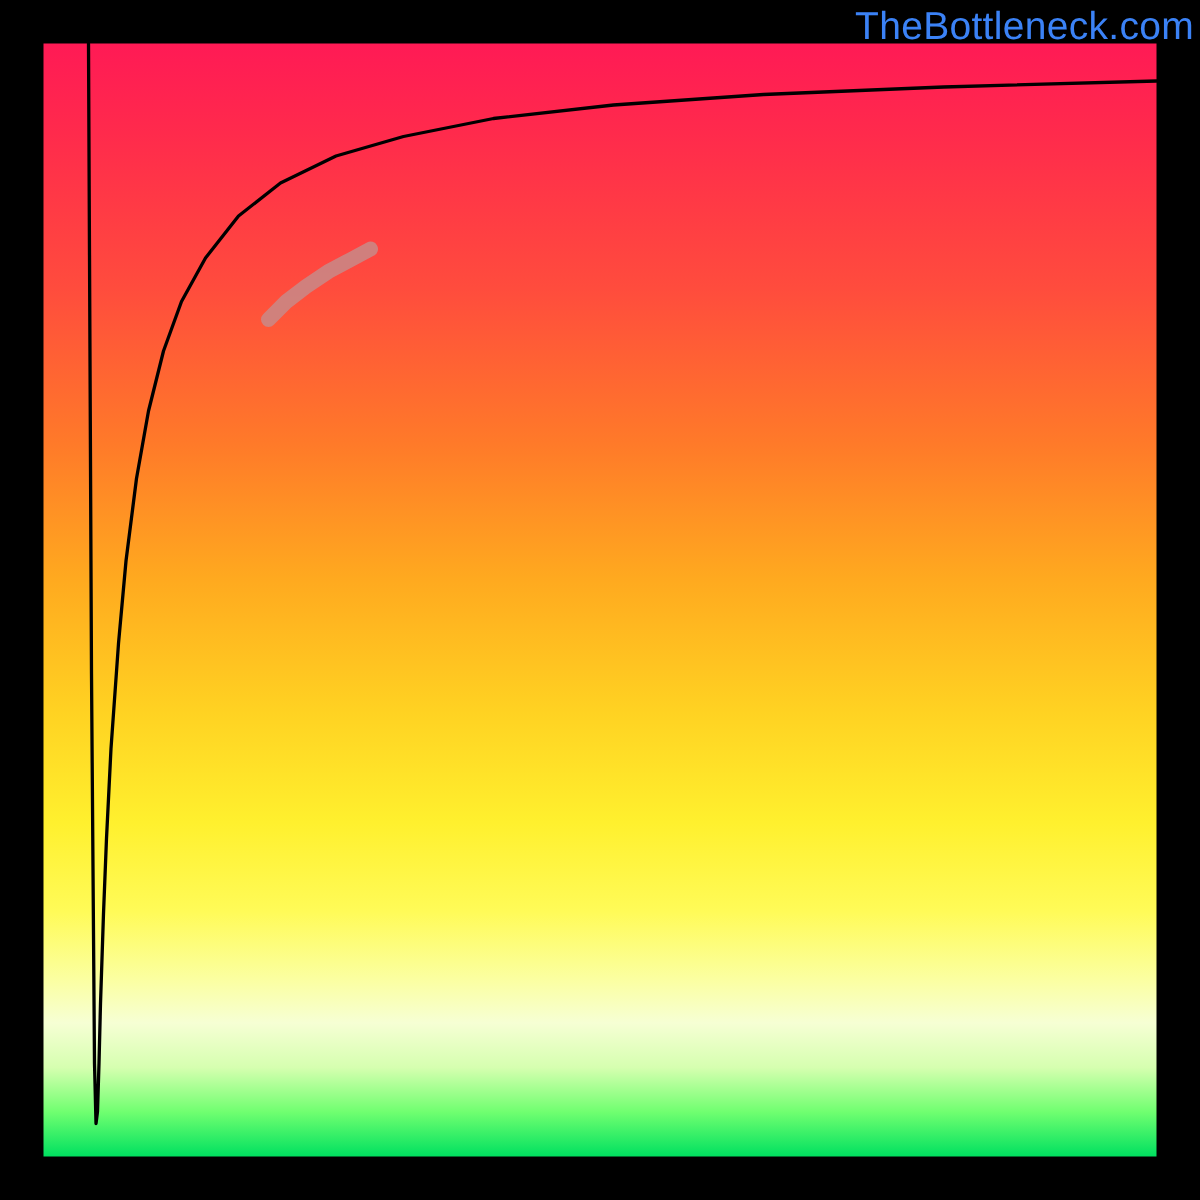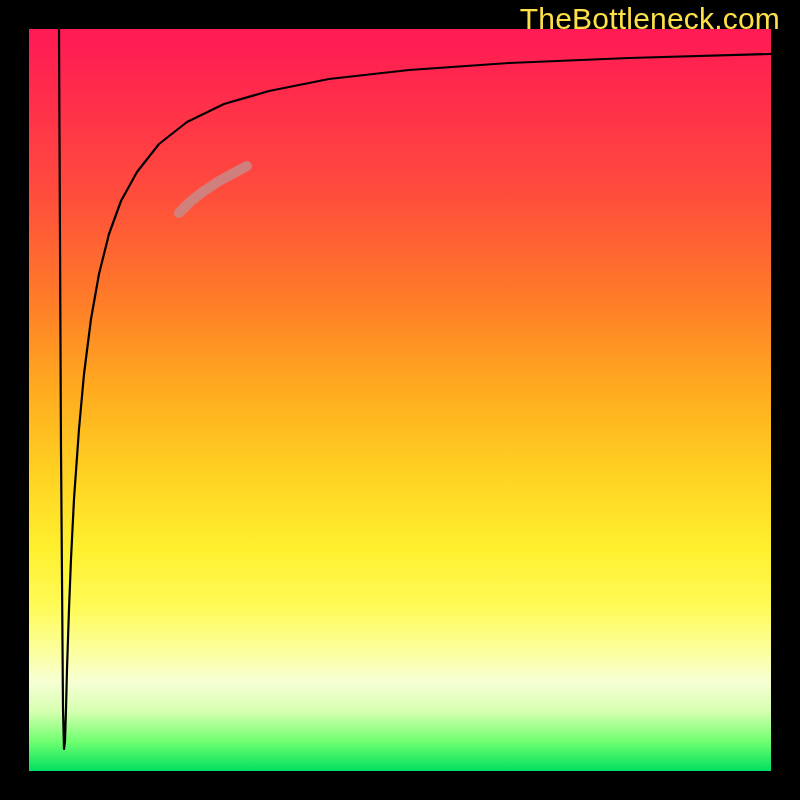--- a/index.html
+++ b/index.html
@@ -37,23 +37,23 @@
       #fbffa0 84%,
       #f6ffd4 88%,
       #d6ffb0 92%,
       #70ff70 96%,
       #00e060 100%
     );
   }
   .watermark {
     position: absolute;
     top: 2px;
-    right: 20px;
-    font-size: 30px;
-    color: #fde047;
+    right: 4px;
+    font-size: 26px;
+    color: #3b82f6;
     font-weight: 400;
     letter-spacing: 0.2px;
     user-select: none;
   }
   svg.curve {
     position: absolute;
     left: 0;
     top: 0;
     width: 742px;
     height: 742px;

